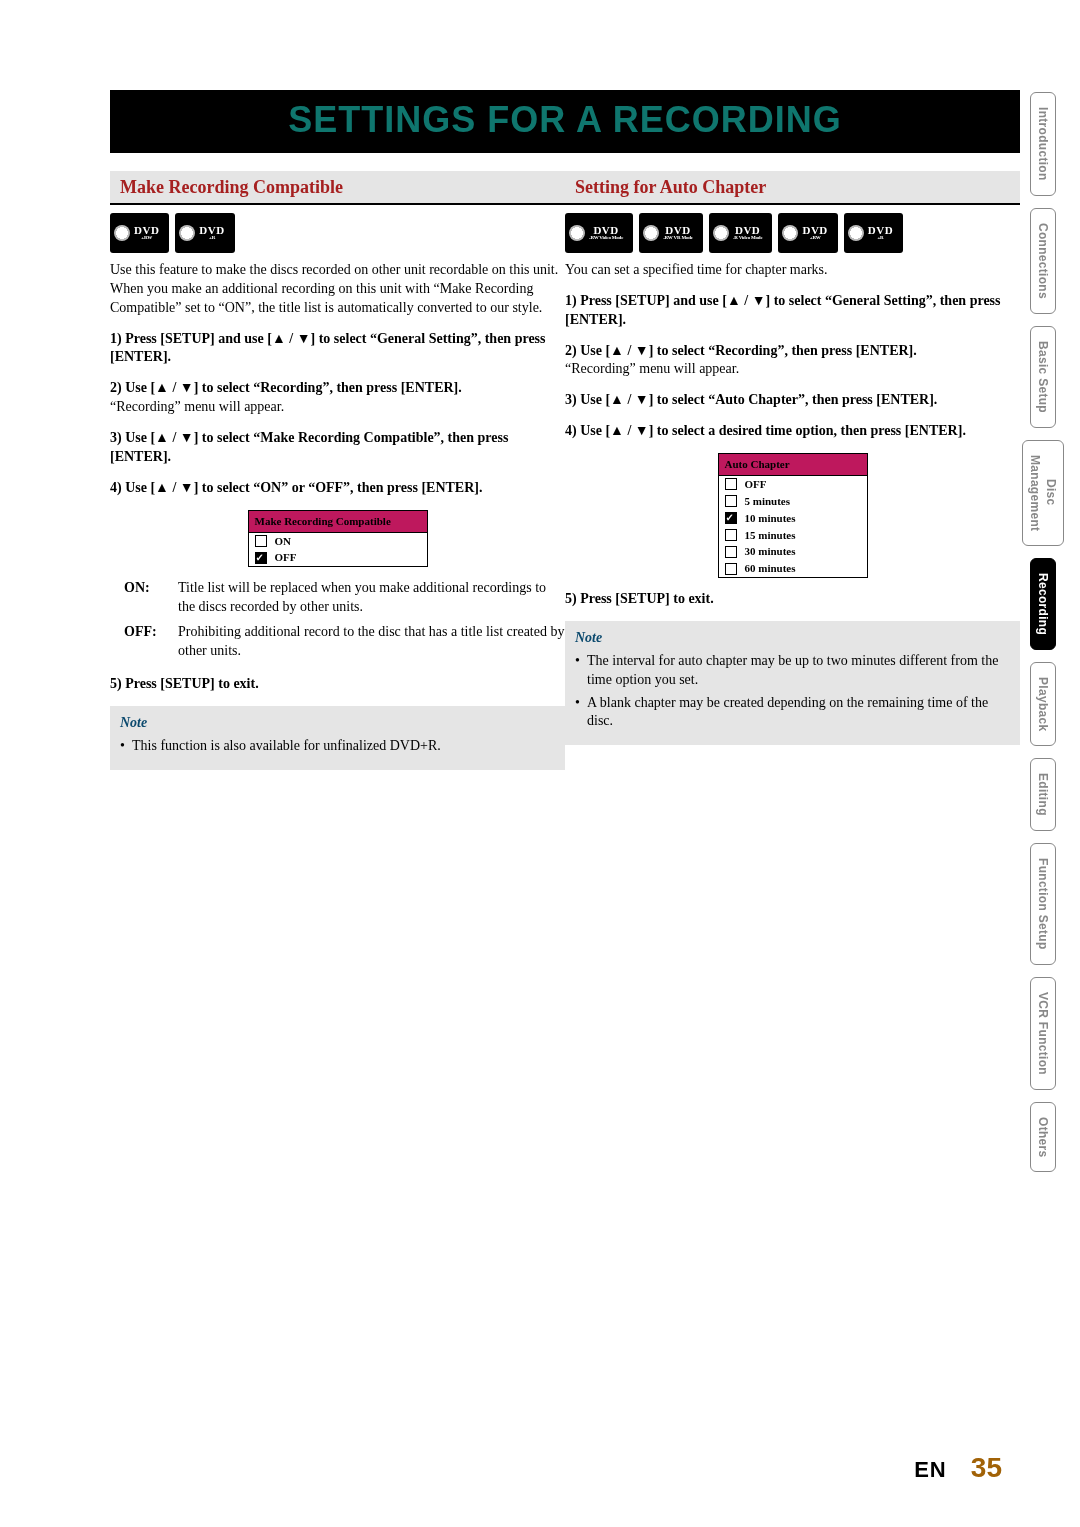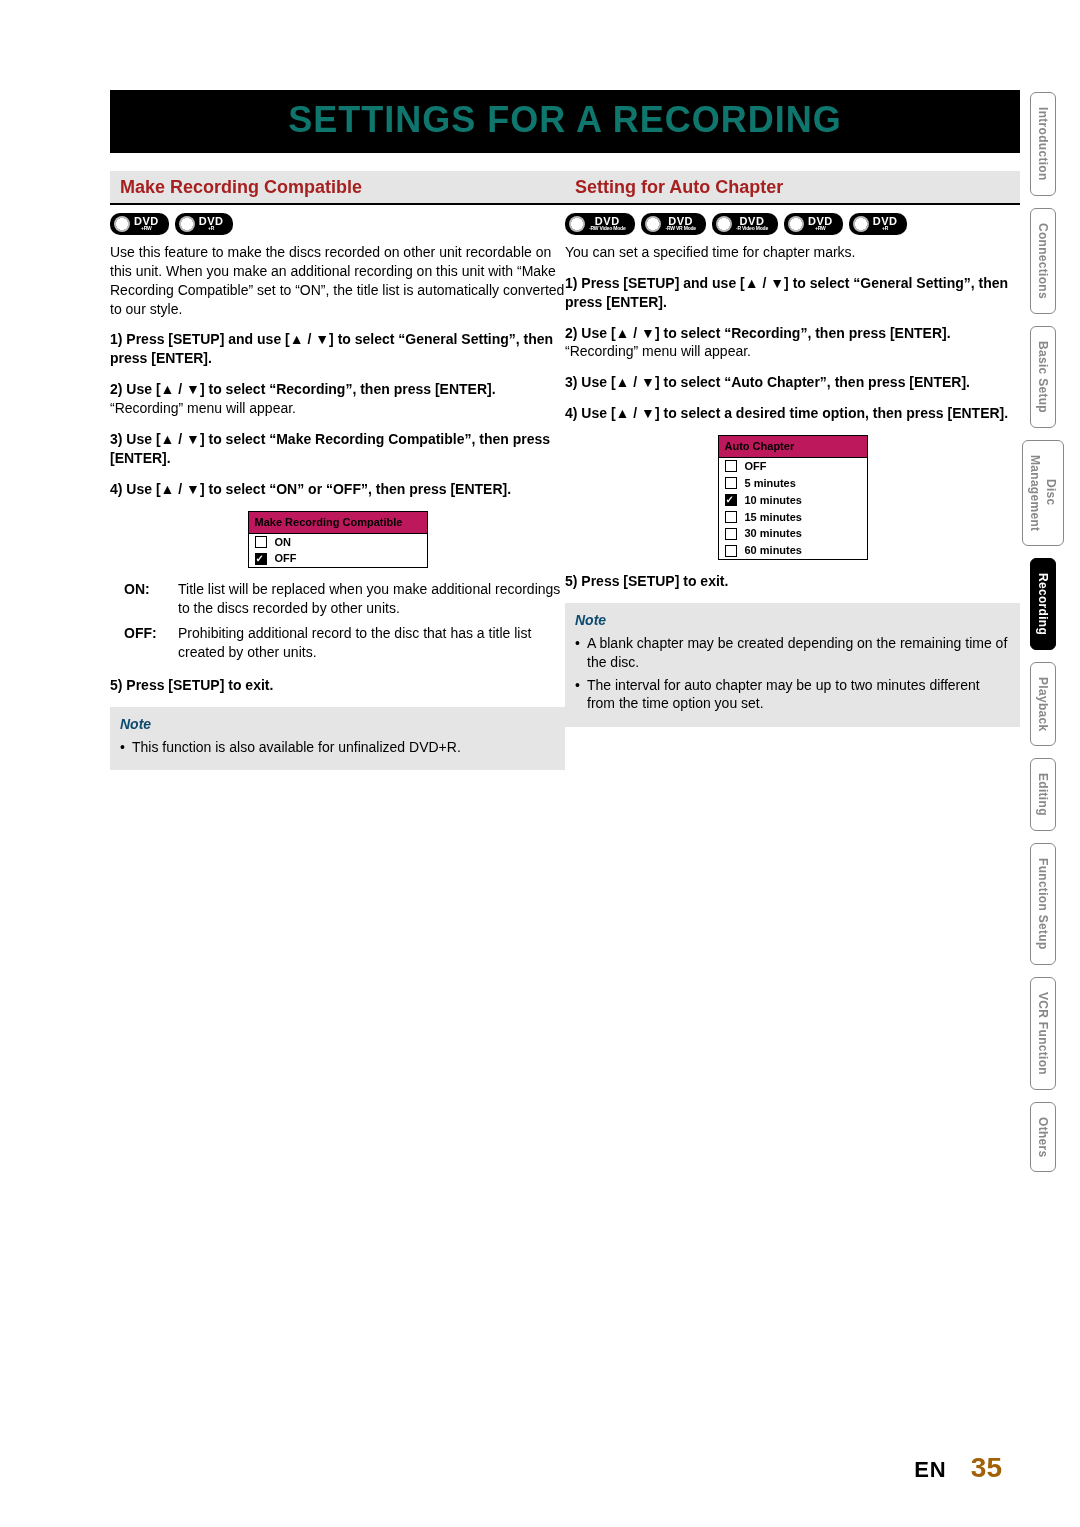--- a/index.html
+++ b/index.html
@@ -23,43 +23,44 @@
     color: #0f766e;
     font-weight: 900;
     letter-spacing: 1px;
     font-size: 36px;
     text-align: center;
     padding: 6px 0 8px 0;
     margin-bottom: 18px;
   }
   .cols {
     display: flex;
+    font-family: Liberation Serif, serif;
   }
   .col { flex: 1 1 0; min-width: 0; }
   .section-head {
     background: #e5e5e5;
     border-bottom: 2px solid #000;
     padding: 4px 10px 4px 10px;
     font-weight: 700;
     color: #a62020;
     font-size: 18px;
     margin-bottom: 8px;
   }
   .disc-row { margin-bottom: 8px; display: flex; gap: 6px; flex-wrap: wrap; }
   .disc-badge {
     display: inline-flex;
     align-items: center;
     background: #000;
     color: #fff;
-    border-radius: 10px;
+    border-radius: 3px;
     padding: 1px 10px 1px 4px;
     font-size: 10px;
     font-weight: 700;
     line-height: 1;
-    height: 22px;
+    height: 40px;
   }
   .disc-badge .disc-circ {
     width: 16px; height: 16px; border-radius: 50%;
     background: radial-gradient(circle at 50% 50%, #fff 0 6px, #bbb 6px 8px, #888 8px);
     margin-right: 4px;
   }
   .disc-badge .disc-text { display: flex; flex-direction: column; align-items: center; }
   .disc-badge .dvd-top { font-size: 11px; letter-spacing: 0.5px; }
   .disc-badge .dvd-sub { font-size: 5px; letter-spacing: -0.2px; margin-top: -1px;}
   .para { margin-bottom: 12px; }
@@ -314,22 +315,22 @@
           </div>
       </div>
 
       <p class="step">
         <b>5) Press [SETUP] to exit.</b>
       </p>
 
       <div class="note-box">
         <div class="note-title">Note</div>
         <ul id="note-right">
+            <li>The interval for auto chapter may be up to two minutes different from the time option you set.</li>
             <li>A blank chapter may be created depending on the remaining time of the disc.</li>
-            <li>The interval for auto chapter may be up to two minutes different from the time option you set.</li>
           </ul>
       </div>
     </div>
 
   </div>
 
   <div class="sidetabs" id="sidetabs">
       <div class="tab"><span>Introduction</span></div>
       <div class="tab"><span>Connections</span></div>
       <div class="tab"><span>Basic Setup</span></div>

